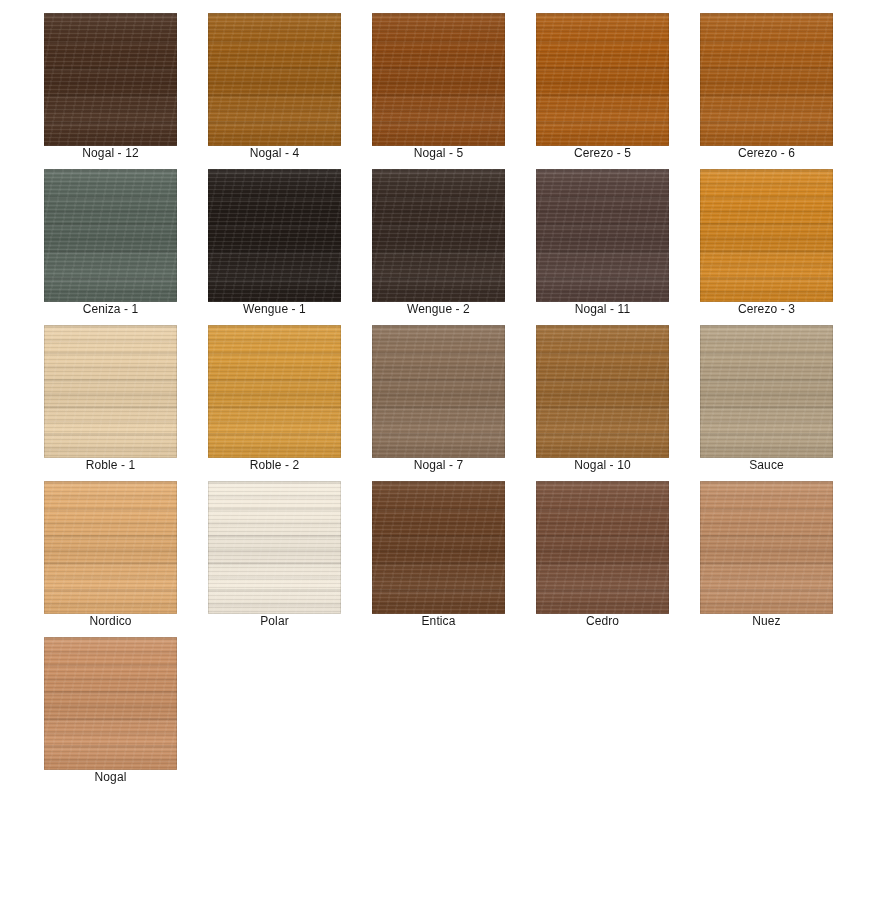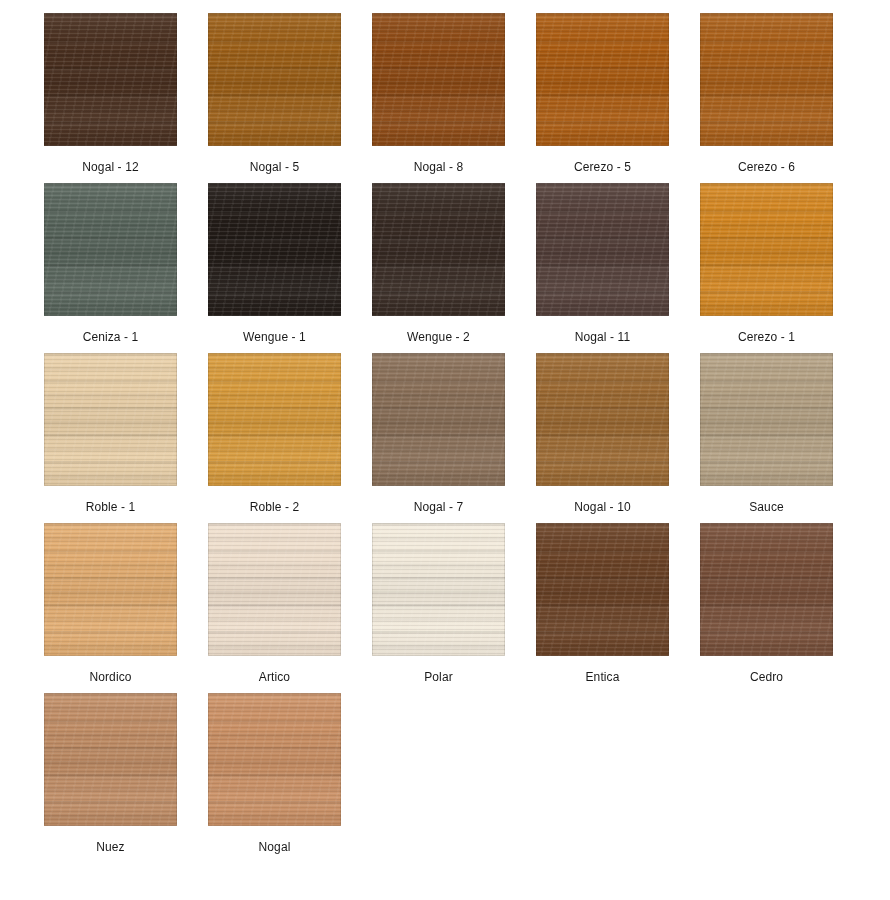--- a/index.html
+++ b/index.html
@@ -90,21 +90,20 @@
       linear-gradient(
         to bottom,
         rgba(255,255,255,0.07) 0%,
         rgba(0,0,0,0.00) 22%,
         rgba(0,0,0,0.05) 55%,
         rgba(255,255,255,0.045) 78%,
         rgba(0,0,0,0.05) 100%
       );
   }
   .swatch-label {
-    margin-top: 14px;
     font-size: 12px;
     line-height: 14px;
     color: #1a1a1a;
     text-align: center;
     white-space: nowrap;
     letter-spacing: 0.1px;
   }
 </style>
 </head>
 <body>
@@ -118,31 +117,31 @@
           <div class="grain-mottle"></div>
         </div>
         <div class="swatch-label">Nogal - 12</div>
       </div>
       <div class="swatch-cell">
         <div class="swatch-chip" style="background-color: rgb(155, 95, 24);">
           <div class="grain-fine"></div>
           <div class="grain-wide"></div>
           <div class="grain-mottle"></div>
         </div>
+        <div class="swatch-label">Nogal - 4</div>
+      </div>
+      <div class="swatch-cell">
+        <div class="swatch-chip" style="background-color: rgb(141, 74, 21);">
+          <div class="grain-fine"></div>
+          <div class="grain-wide"></div>
+          <div class="grain-mottle"></div>
+        </div>
         <div class="swatch-label">Nogal - 5</div>
       </div>
       <div class="swatch-cell">
-        <div class="swatch-chip" style="background-color: rgb(141, 74, 21);">
-          <div class="grain-fine"></div>
-          <div class="grain-wide"></div>
-          <div class="grain-mottle"></div>
-        </div>
-        <div class="swatch-label">Nogal - 8</div>
-      </div>
-      <div class="swatch-cell">
         <div class="swatch-chip" style="background-color: rgb(171, 92, 18);">
           <div class="grain-fine"></div>
           <div class="grain-wide"></div>
           <div class="grain-mottle"></div>
         </div>
         <div class="swatch-label">Cerezo - 5</div>
       </div>
       <div class="swatch-cell">
         <div class="swatch-chip" style="background-color: rgb(169, 95, 25);">
           <div class="grain-fine"></div>
@@ -182,21 +181,21 @@
           <div class="grain-mottle"></div>
         </div>
         <div class="swatch-label">Nogal - 11</div>
       </div>
       <div class="swatch-cell">
         <div class="swatch-chip" style="background-color: rgb(210, 134, 34);">
           <div class="grain-fine"></div>
           <div class="grain-wide"></div>
           <div class="grain-mottle"></div>
         </div>
-        <div class="swatch-label">Cerezo - 1</div>
+        <div class="swatch-label">Cerezo - 3</div>
       </div>
       <div class="swatch-cell">
         <div class="swatch-chip" style="background-color: rgb(232, 207, 168);">
           <div class="grain-fine"></div>
           <div class="grain-wide"></div>
           <div class="grain-mottle"></div>
         </div>
         <div class="swatch-label">Roble - 1</div>
       </div>
       <div class="swatch-cell">
@@ -231,28 +230,20 @@
         </div>
         <div class="swatch-label">Sauce</div>
       </div>
       <div class="swatch-cell">
         <div class="swatch-chip" style="background-color: rgb(226, 173, 114);">
           <div class="grain-fine"></div>
           <div class="grain-wide"></div>
           <div class="grain-mottle"></div>
         </div>
         <div class="swatch-label">Nordico</div>
-      </div>
-      <div class="swatch-cell">
-        <div class="swatch-chip" style="background-color: rgb(239, 223, 205);">
-          <div class="grain-fine"></div>
-          <div class="grain-wide"></div>
-          <div class="grain-mottle"></div>
-        </div>
-        <div class="swatch-label">Artico</div>
       </div>
       <div class="swatch-cell">
         <div class="swatch-chip" style="background-color: rgb(243, 235, 220);">
           <div class="grain-fine"></div>
           <div class="grain-wide"></div>
           <div class="grain-mottle"></div>
         </div>
         <div class="swatch-label">Polar</div>
       </div>
       <div class="swatch-cell">

